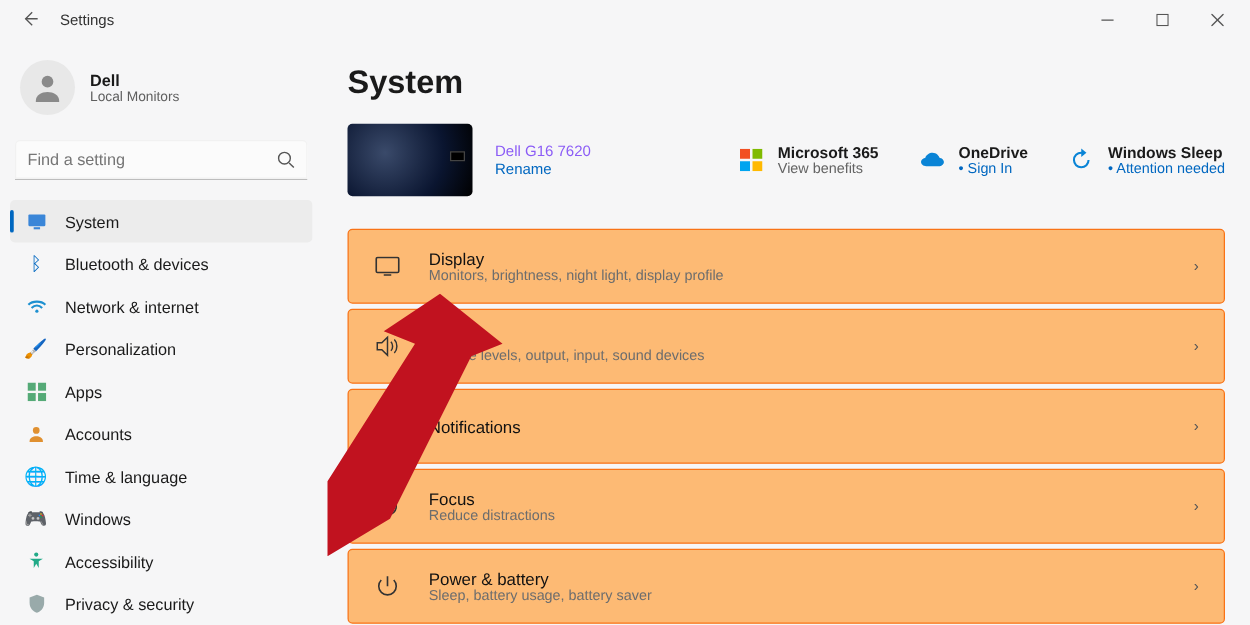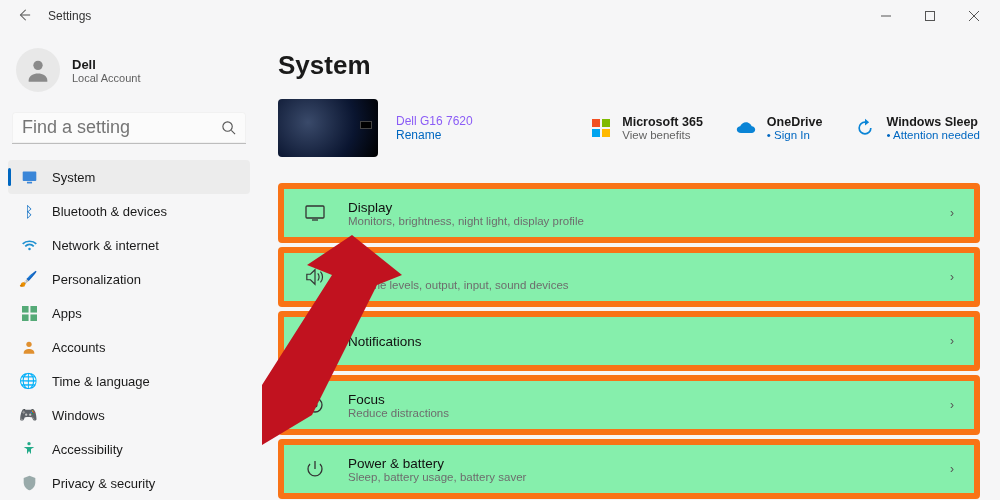--- a/index.html
+++ b/index.html
@@ -16,21 +16,21 @@
 
 
 .sidebar { width: 258px; padding: 0 8px; display: flex; flex-direction: column; }
 .profile { display: flex; align-items: center; padding: 16px 8px 18px 8px; gap: 12px; }
 .avatar { width: 44px; height: 44px; border-radius: 50%; background: #e8e8e8; display:flex; align-items:center; justify-content:center; }
 .avatar svg { width: 28px; height: 28px; fill: #8a8a8a; }
 .profile .name { font-size: 13px; font-weight: 600; }
 .profile .sub { font-size: 11px; color: #5f5f5f; }
 
 .search { position: relative; margin: 2px 4px 10px 4px; }
-.search input { width: 100%; height: 32px; border: none; border-bottom: 1px solid #bdbdbd; background: #fbfbfb; border-radius: 4px 4px 0 0; padding: 0 34px 0 10px; font-size: 18px; outline: none; box-shadow: inset 0 0 0 1px rgba(0,0,0,0.04); }
+.search input { width: 100%; height: 32px; border: none; border-bottom: 1px solid #bdbdbd; background: #fbfbfb; border-radius: 4px 4px 0 0; padding: 0 34px 0 10px; font-size: 13px; outline: none; box-shadow: inset 0 0 0 1px rgba(0,0,0,0.04); }
 .search .mag { position: absolute; right: 10px; top: 8px; color: #555; }
 
 .nav { margin-top: 6px; overflow-y: auto; }
 .nav-item { display: flex; align-items: center; height: 34px; padding: 0 8px 0 12px; border-radius: 4px; cursor: pointer; gap: 14px; font-size: 13px; color: #1a1a1a; }
 .nav-item.selected { background: #ececec; position: relative; }
 .nav-item.selected::before { content: ""; position: absolute; left: 0; top: 8px; bottom: 8px; width: 3px; border-radius: 2px; background: #0067c0; }
 .nav-icon { width: 18px; height: 18px; display: flex; align-items: center; justify-content: center; font-size: 15px; }
 
 
 .main { flex: 1; padding: 18px 20px 0 20px; overflow-y: auto; }
@@ -46,21 +46,21 @@
 
 .quicklinks { margin-left: auto; display: flex; gap: 32px; }
 .ql { display: flex; gap: 10px; cursor: pointer; align-items: center; }
 .ql-icon { width: 22px; height: 22px; display:flex; align-items:center; justify-content:center; }
 .ql-t { font-size: 12.5px; font-weight: 600; white-space: nowrap; }
 .ql-s { font-size: 11.5px; color: #636363; white-space: nowrap; }
 .ql-s.link { color: #0067c0; }
 .ql-s.link::before { content:"• "; color:#0067c0; }
 
 .list { display: flex; flex-direction: column; gap: 4px; }
-.row { background: #86efac; border: 6px solid #f97316; border-radius: 4px; height: 60px; display: flex; align-items: center; padding: 0 20px; cursor: pointer; }
+.row { background: #fdba74; border: 1px solid #f97316; border-radius: 4px; height: 60px; display: flex; align-items: center; padding: 0 20px; cursor: pointer; }
 .row .ricon { width: 22px; display:flex; justify-content:center; color:#333; }
 .row .rtxt { margin-left: 22px; }
 .row .rtitle { font-size: 13.5px; color: #111; }
 .row .rsub { font-size: 11.5px; color: #6d6d6d; }
 .row .chev { margin-left: auto; color: #555; font-size: 12px; }
 
 
 .arrow-overlay { position: absolute; left: 232px; top: 235px; width: 190px; height: 210px; pointer-events: none; }
 
 
@@ -101,21 +101,21 @@
   <div class="sidebar">
     <div class="profile">
       <div class="avatar">
         <svg viewBox="0 0 24 24">
             <circle cx="12" cy="8" r="4"></circle>
             <path d="M4 21c0-4 4-6 8-6s8 2 8 6v1H4z"></path>
           </svg>
       </div>
       <div>
         <div class="name">Dell</div>
-        <div class="sub">Local Account</div>
+        <div class="sub">Local Monitors</div>
       </div>
     </div>
 
     <div class="search">
       <input placeholder="Find a setting" style="">
       <span class="mag">
         <svg width="15" height="15" viewBox="0 0 16 16">
             <circle cx="7" cy="7" r="5" stroke="#555" fill="none" stroke-width="1.2"></circle>
             <line x1="11" y1="11" x2="15" y2="15" stroke="#555" stroke-width="1.2"></line>
           </svg>

